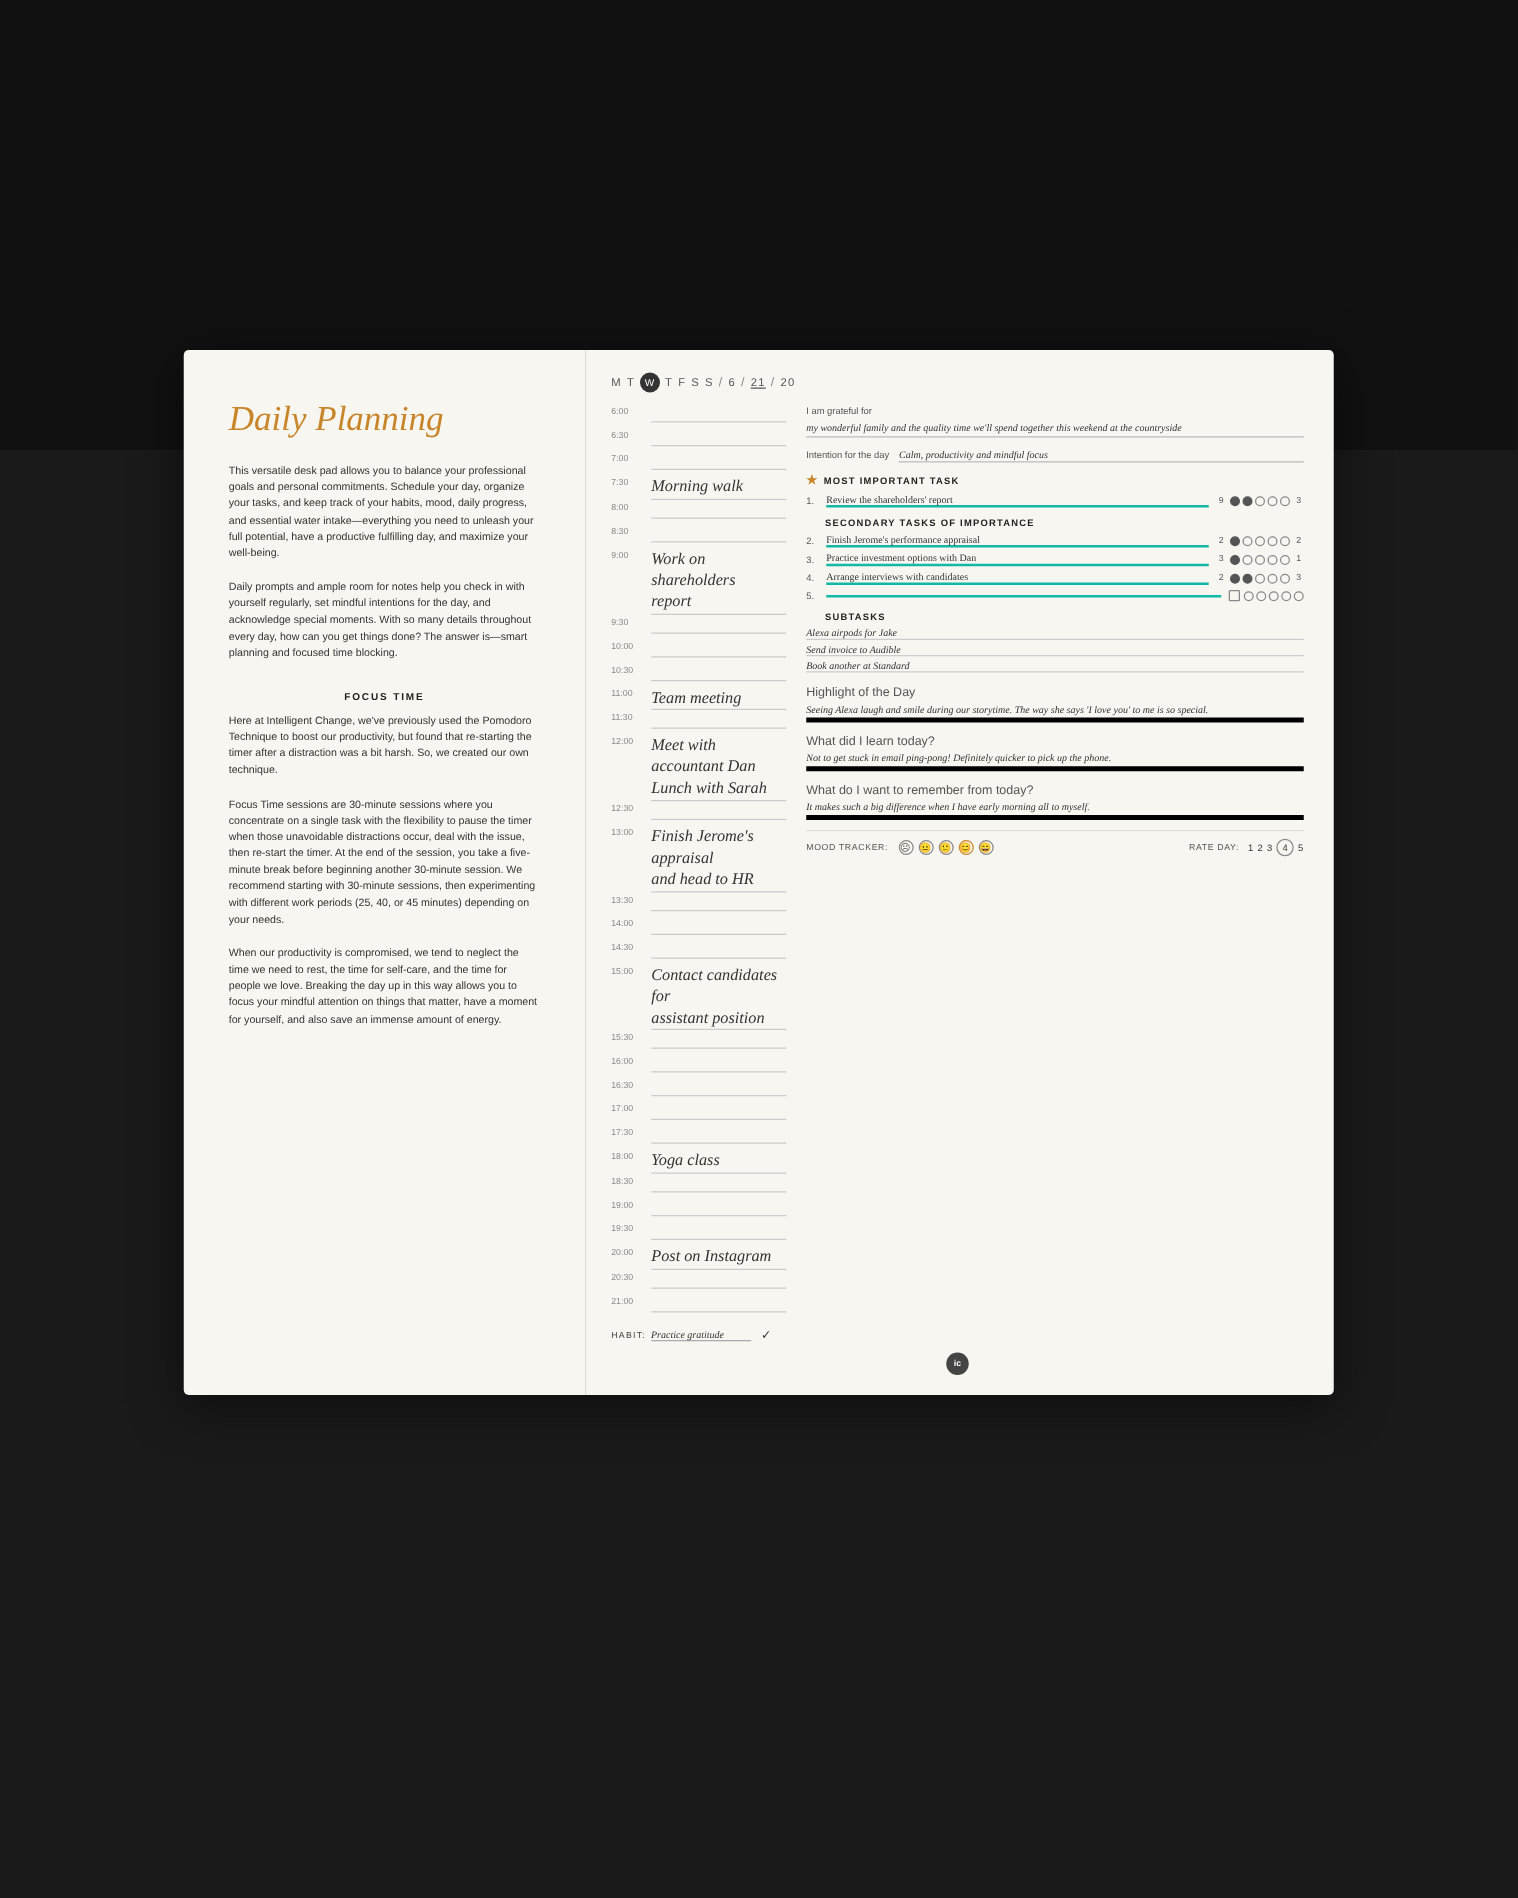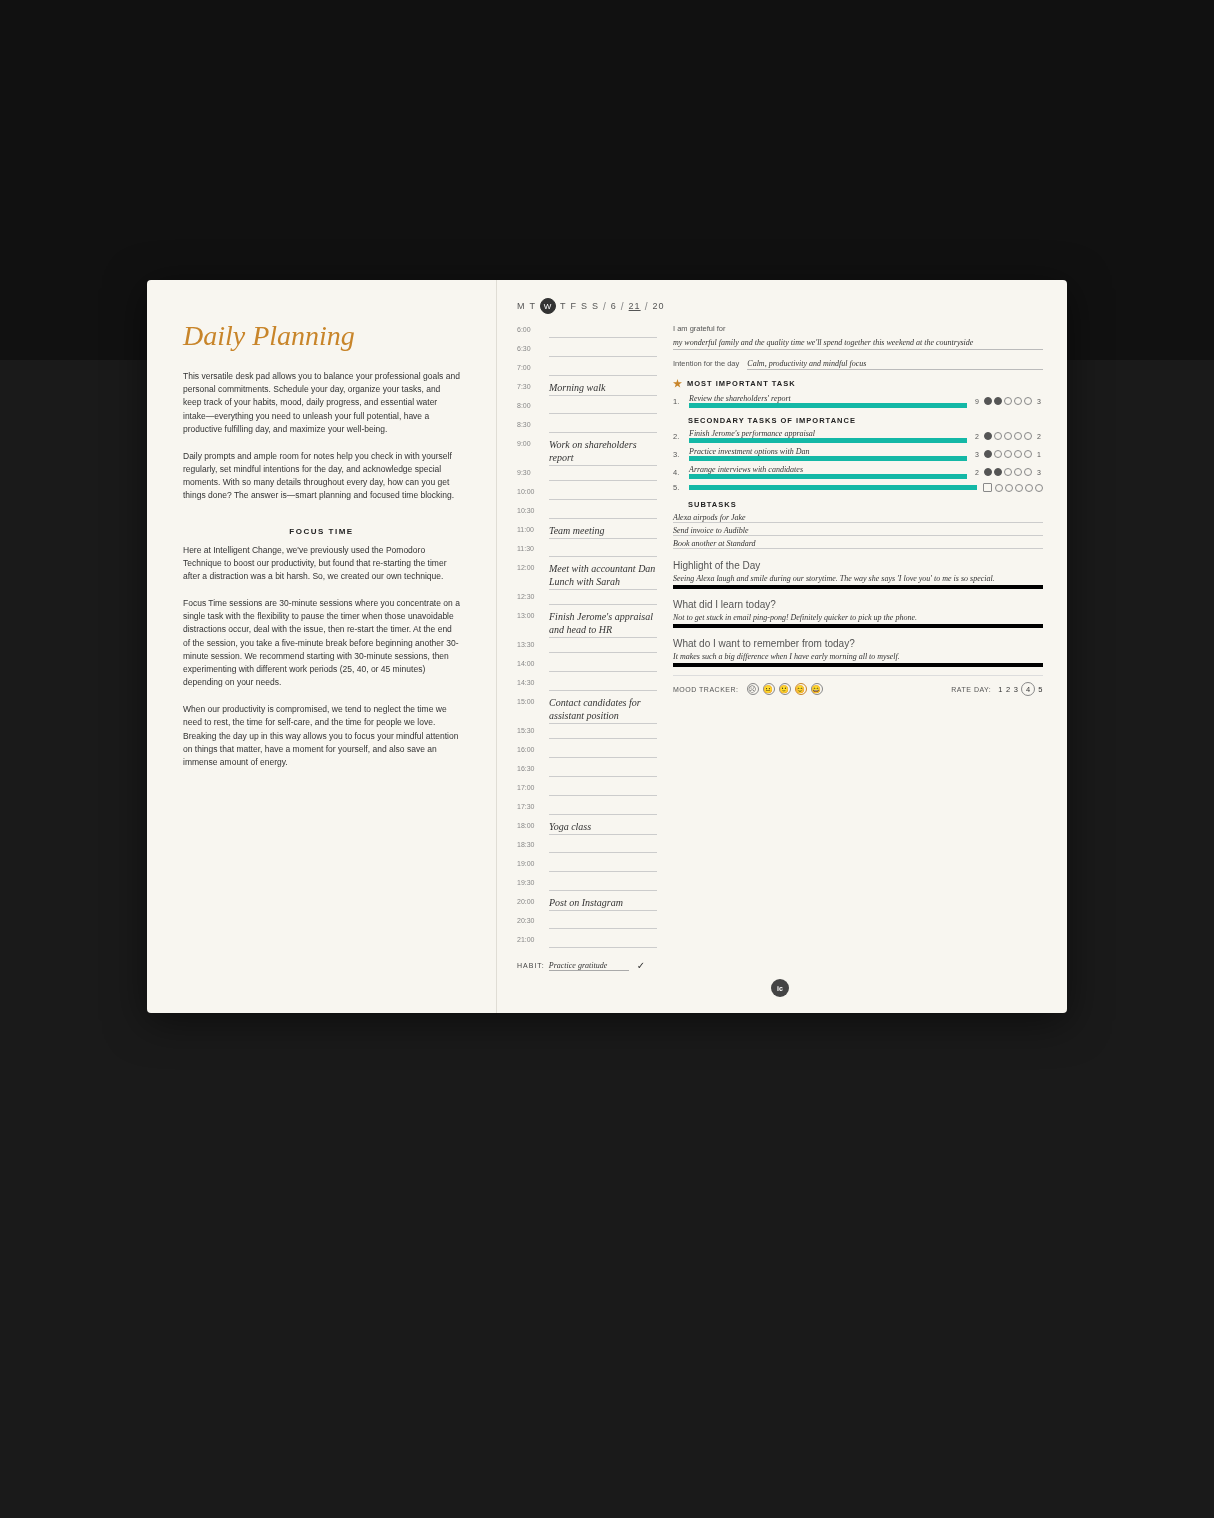--- a/index.html
+++ b/index.html
@@ -26,21 +26,21 @@
       border-radius: 4px;
       box-shadow: 0 8px 40px rgba(0,0,0,0.5);
       display: flex;
       flex-direction: row;
       min-height: 580px;
       overflow: hidden;
     }
 
     
     .left-panel {
-      width: 350px;
+      width: 322px;
       padding: 40px 36px 30px 36px;
       border-right: 1px solid #e0ddd5;
       display: flex;
       flex-direction: column;
     }
 
     .page-title {
       font-family: Georgia, serif;
       font-size: 28px;
       color: #c8852a;
@@ -139,21 +139,21 @@
       padding-top: 2px;
     }
 
     .schedule-entry {
       position: relative;
       flex: 1;
     }
 
     .schedule-entry-text {
       font-family: Georgia, serif;
-      font-size: 10px;
+      font-size: 13px;
       color: #333;
       font-style: italic;
       line-height: 1.3;
       border-bottom: 1px solid #ccc;
       min-height: 14px;
       padding-bottom: 1px;
     }
 
     .schedule-entry-empty {
       border-bottom: 1px solid #ccc;
@@ -252,24 +252,23 @@
       font-family: Arial, sans-serif;
       font-size: 7.5px;
       color: #555;
       width: 10px;
       flex-shrink: 0;
     }
 
     .task-text {
       font-family: Georgia, serif;
       font-size: 8px;
-      font-style: italic;
       color: #333;
       flex: 1;
-      border-bottom: 5px solid #14b8a6;
+      border-bottom: 2px solid #14b8a6;
     }
 
     .task-rating {
       display: flex;
       align-items: center;
       gap: 3px;
       flex-shrink: 0;
     }
 
     .rating-num {

